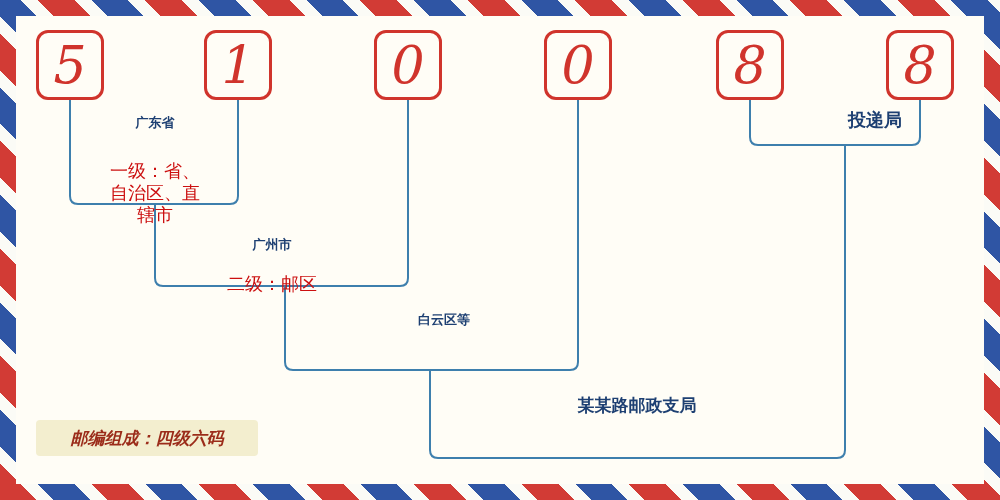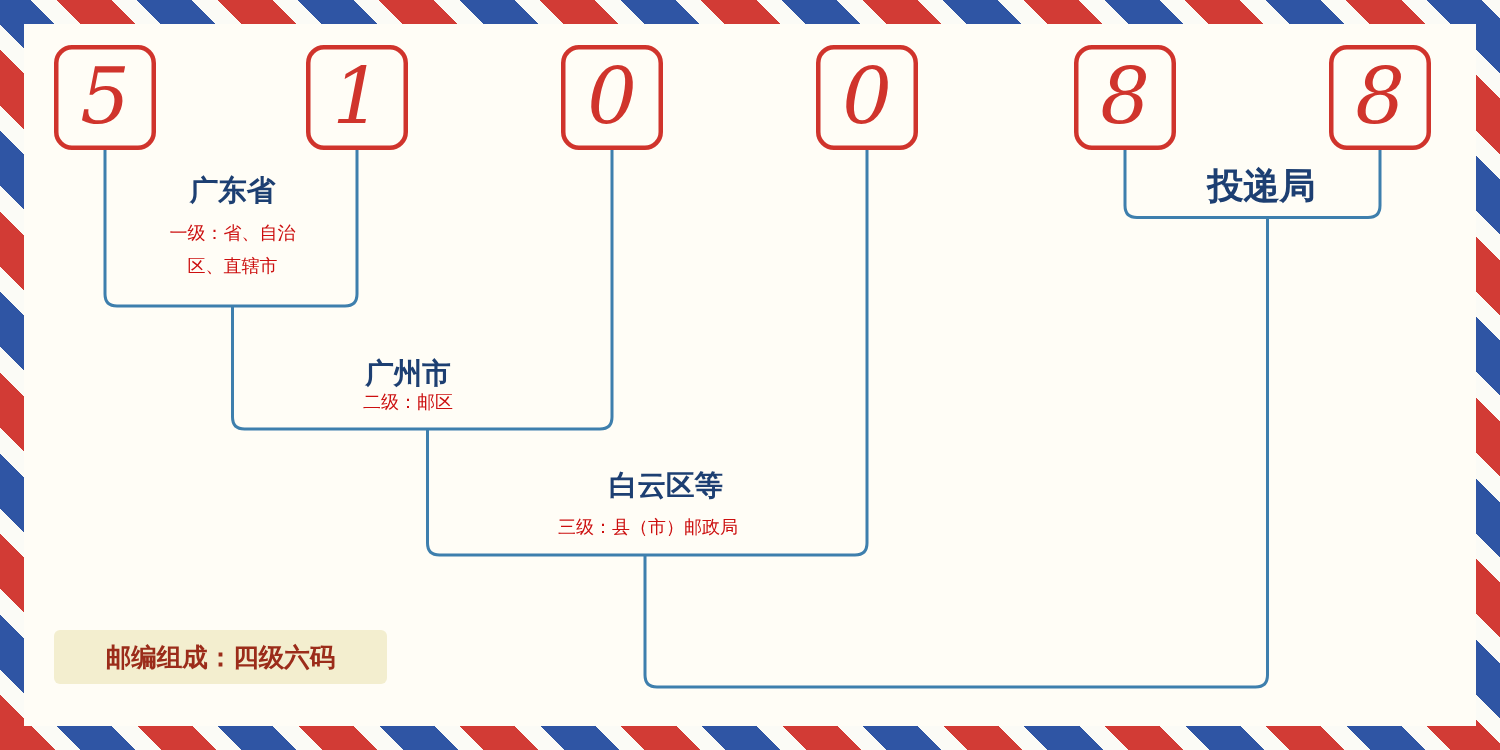--- a/index.html
+++ b/index.html
@@ -28,36 +28,37 @@
     display:flex; align-items:center; justify-content:center;
   }
   .digit {
     font-family:"DejaVu Serif", serif;
     font-style:italic;
     font-size:52px; line-height:1;
     color:#d0342c;
   }
   .lvl-title {
     position:absolute; transform:translateX(-50%);
-    color:#1d3f72; font-size:19px; font-weight:bold;
+    color:#1d3f72; font-size:13px; font-weight:bold;
     white-space:nowrap;
   }
   .lvl-desc {
     position:absolute; transform:translateX(-50%);
-    color:#cc0f0f; font-size:12px; line-height:22px;
-    text-align:center; white-space:nowrap;
+    color:#cc0f0f; font-size:18px; line-height:22px;
+    text-align:center; white-space:nowrap;margin-top:16px;
   }
   .lvl-desc.wrap { white-space:normal; width:104px; }
   .badge {
     position:absolute; left:36px; top:420px;
     width:222px; height:36px;
     background:#f3eecf; border-radius:4px;
     display:flex; align-items:center; justify-content:center;
     color:#9b2c1a; font-size:17px; font-weight:bold;
     white-space:nowrap;
+    font-style:italic;
   }
 </style>
 </head>
 <body>
 
 <div class="frame">
   <div class="inner"></div>
 
   <svg class="connectors" width="1000" height="500" viewBox="0 0 1000 500" fill="none" stroke="#3e7fad" stroke-width="2">
     <path d="M70 100 L70 196 Q70 204 78 204 L230 204 Q238 204 238 196 L238 100"></path>
@@ -86,21 +87,21 @@
     <span class="digit">8</span>
   </div>
 
   <div class="lvl-title" style="left:155px; top:114px">广东省</div>
   <div class="lvl-desc wrap" style="left:155px; top:144px">一级：省、自治区、直辖市</div>
 
   <div class="lvl-title" style="left:272px; top:236px">广州市</div>
   <div class="lvl-desc" style="left:272px; top:257px">二级：邮区</div>
 
   <div class="lvl-title" style="left:444px; top:311px">白云区等</div>
-  <div class="lvl-desc" style="left:432px; top:340px">三级：县（市）邮政局</div>
 
+  <div class="lvl-title" style="left:637px; top:394px; font-size:17px">某某路邮政支局</div>
 
-  <div class="lvl-title" style="left:841px; top:108px; font-size:24px">投递局</div>
+  <div class="lvl-title" style="left:875px; top:108px; font-size:18px">投递局</div>
 
   <div class="badge">
     <span>邮编组成：四级六码</span>
   </div>
 </div>
 
 </body></html>

